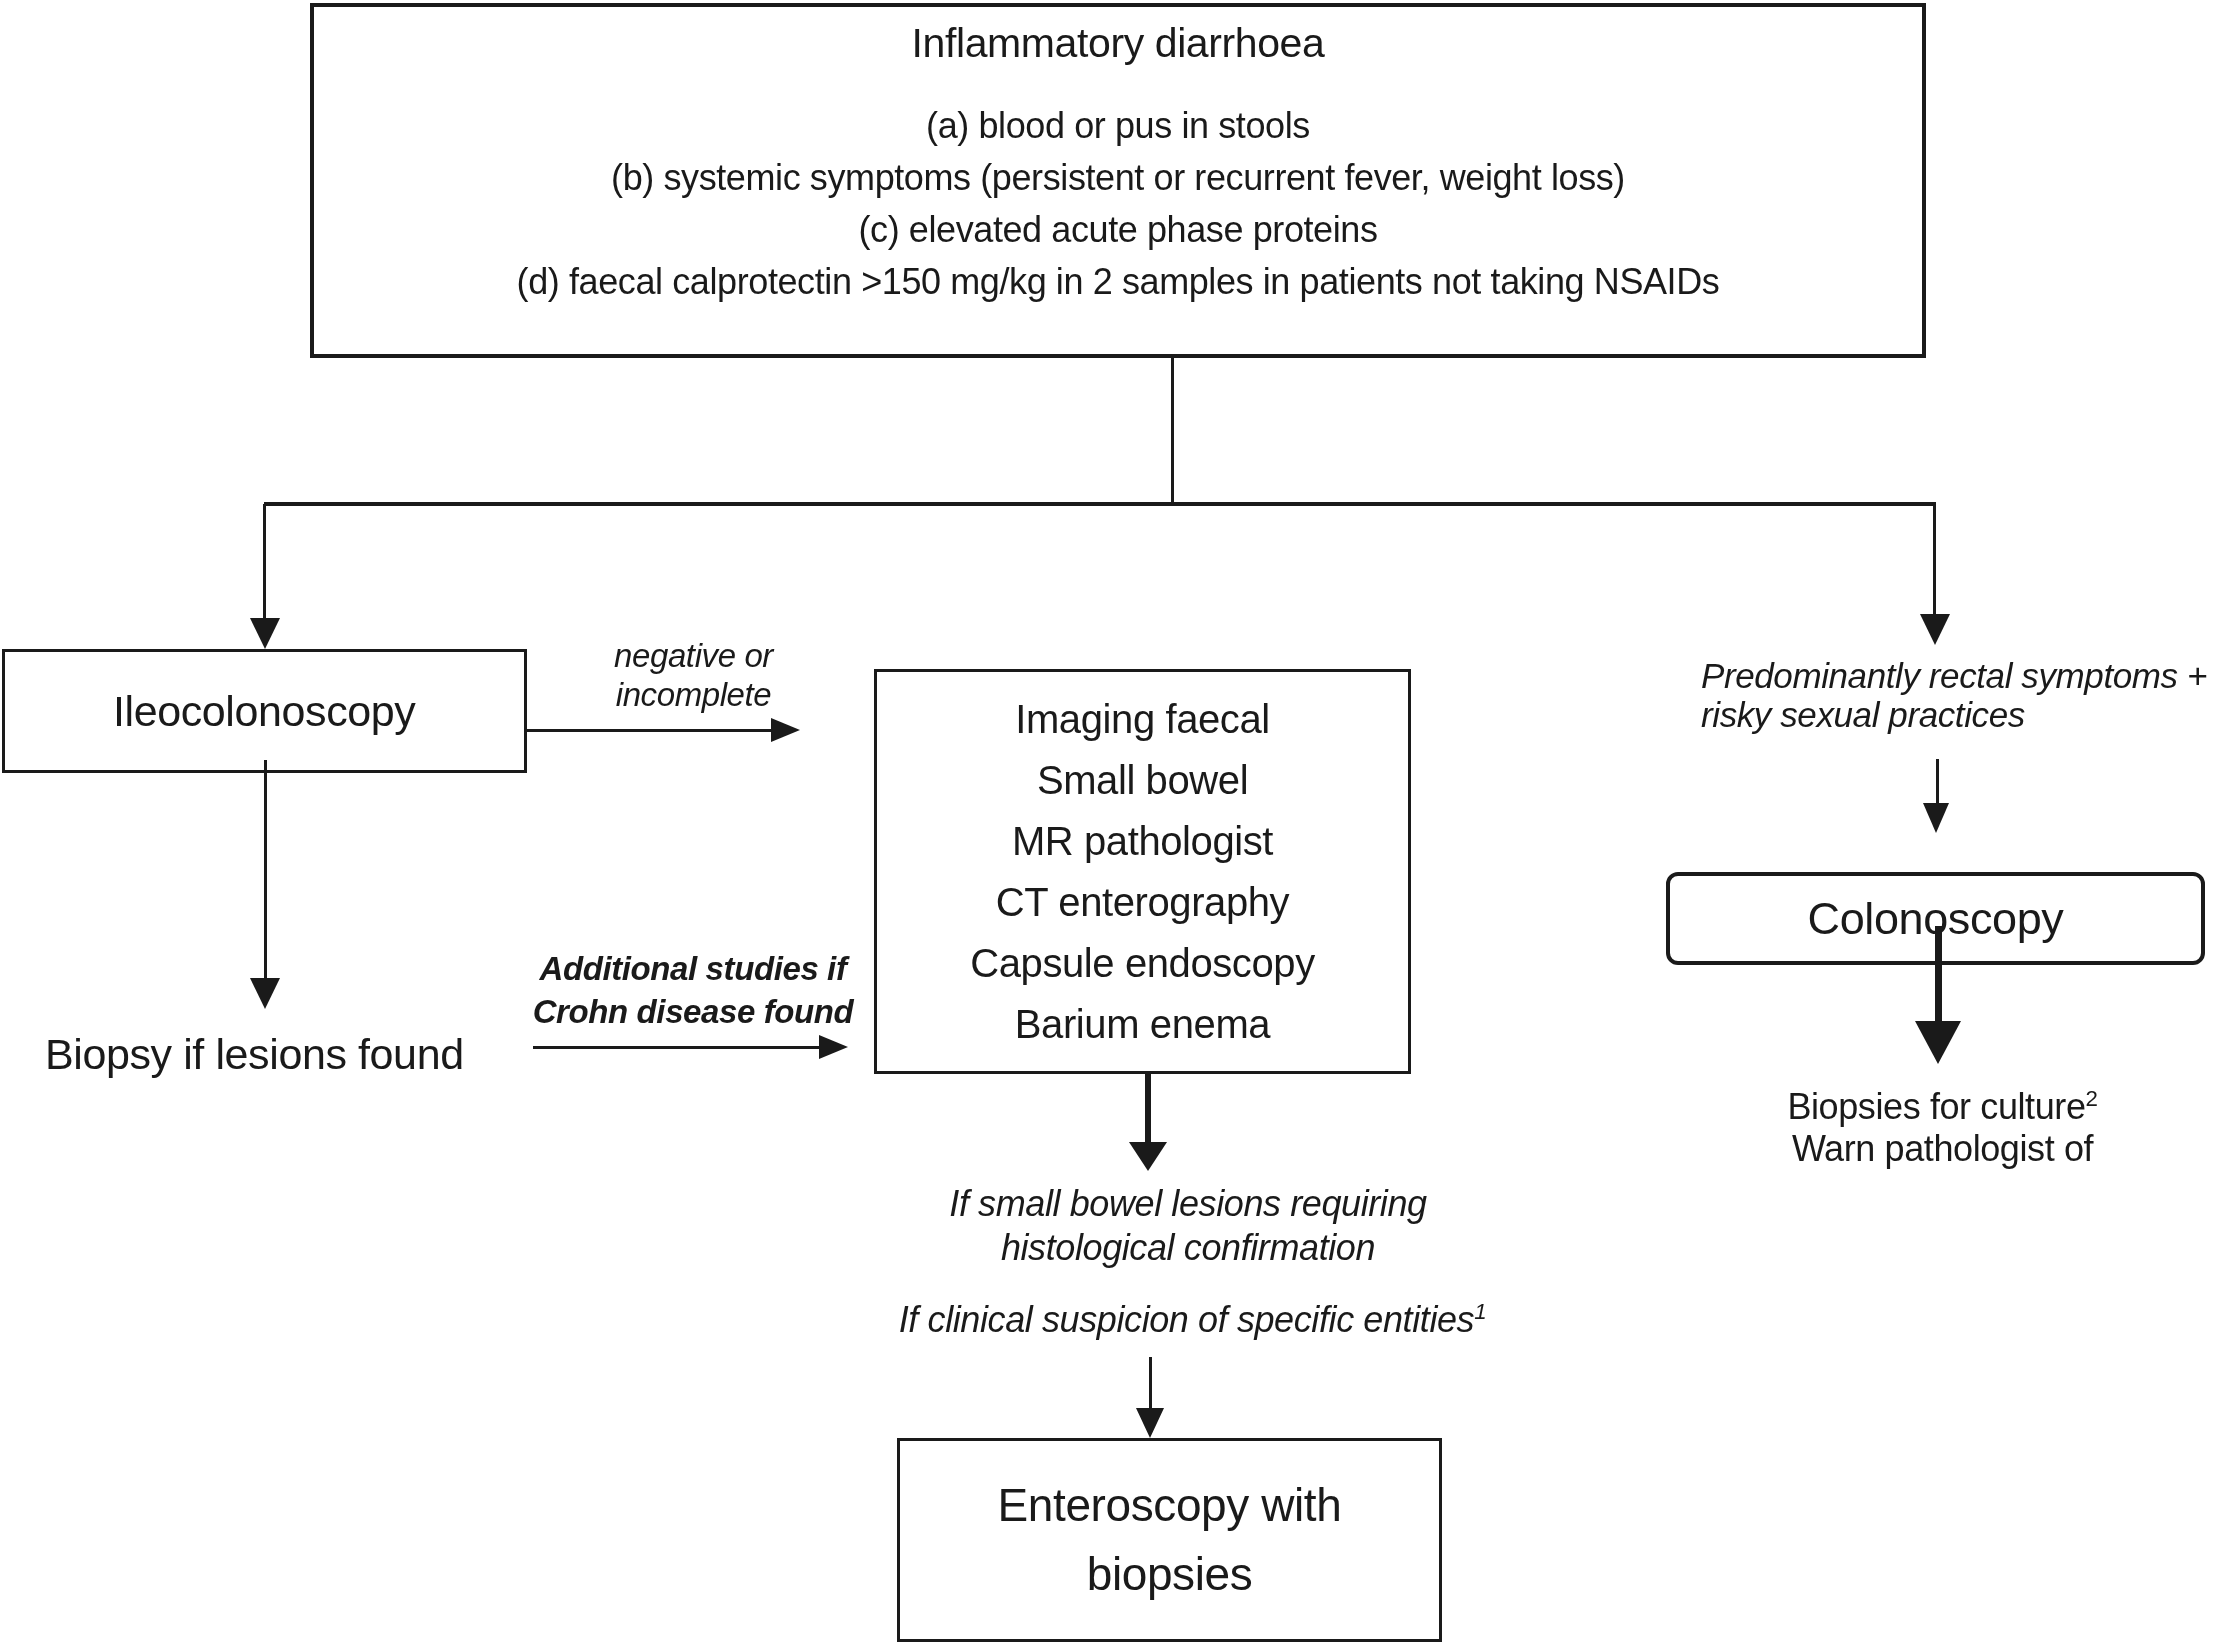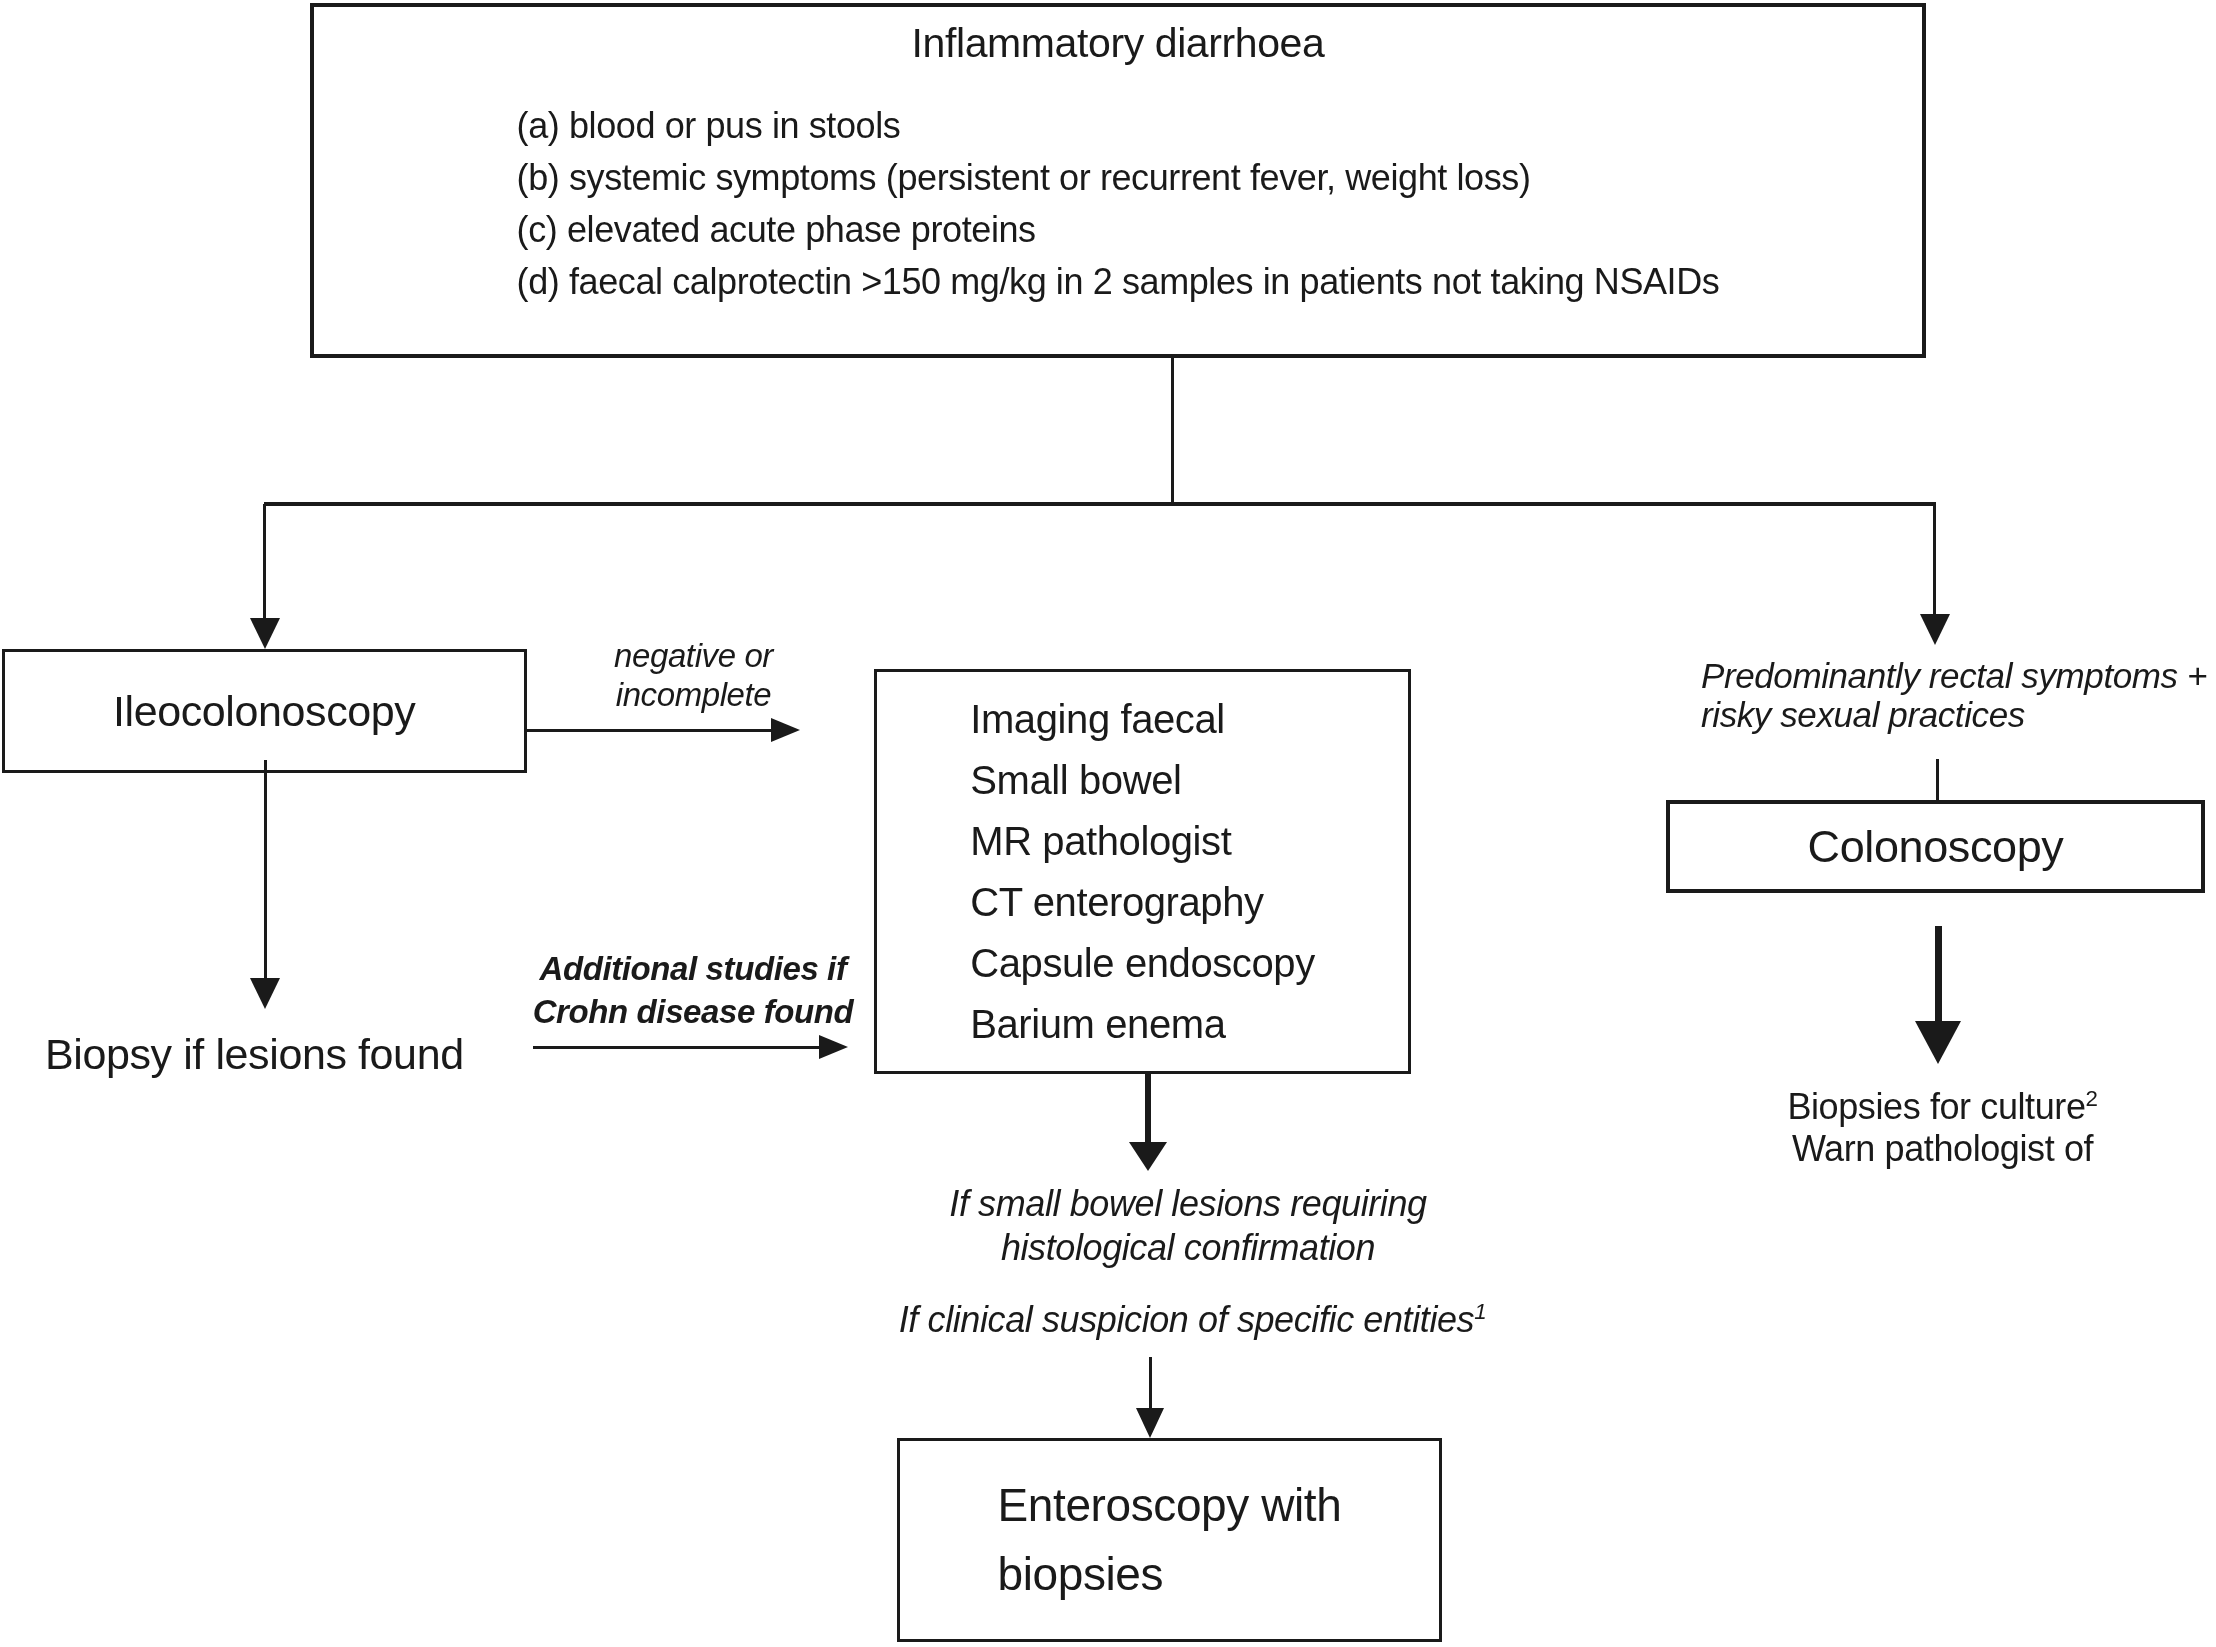--- a/index.html
+++ b/index.html
@@ -19,20 +19,21 @@
   }
   .box {
     position: absolute;
     border: 3.3px solid #1a1a1a;
     background: #ffffff;
     box-sizing: border-box;
     display: flex;
     flex-direction: column;
     align-items: center;
     justify-content: center;
+    text-align: center;
   }
   .label {
     position: absolute;
     color: #1a1a1a;
   }
   .italic { font-style: italic; }
   .vline, .hline { position: absolute; background: #1a1a1a; }
   .arrowhead { position: absolute; width: 0; height: 0; }
   .ah-down  { border-left: 15px solid transparent; border-right: 15px solid transparent; border-top: 31px solid #1a1a1a; }
   .ah-right { border-top: 12.4px solid transparent; border-bottom: 12.4px solid transparent; border-left: 29px solid #1a1a1a; }
@@ -122,21 +123,21 @@
   </div>
 
   <div class="label italic" style="left:1701px; top:656px; width:521px; font-size:35px; line-height:39px;">
     <div>Predominantly rectal symptoms +</div>
     <div>risky sexual practices</div>
   </div>
 
   <div class="vline" style="left:1936px; top:759px; width:3.3px; height:46px;"></div>
   <div class="arrowhead" style="left:1923px; top:803px; border-left:13.2px solid transparent; border-right:13.2px solid transparent; border-top:30px solid #1a1a1a;"></div>
 
-  <div class="box" style="left:1666px; top:800px; width:539px; height:93px; border-width:4.1px;">
+  <div class="box" style="left:1666px; top:872px; width:539px; height:93px; border-width:4.1px;border-radius:12px;">
     <div style="font-size:45px;">Colonoscopy</div>
   </div>
 
   <div class="vline" style="left:1935px; top:926px; width:6.6px; height:98px;"></div>
   <div class="arrowhead" style="left:1915px; top:1021px; border-left:23px solid transparent; border-right:23px solid transparent; border-top:43px solid #1a1a1a;"></div>
 
   <div class="label center" style="left:1698px; top:1086px; width:489px; font-size:36px; line-height:42px;">
     <div>
       <span>Biopsies for culture</span><sup>2</sup>
     </div>

